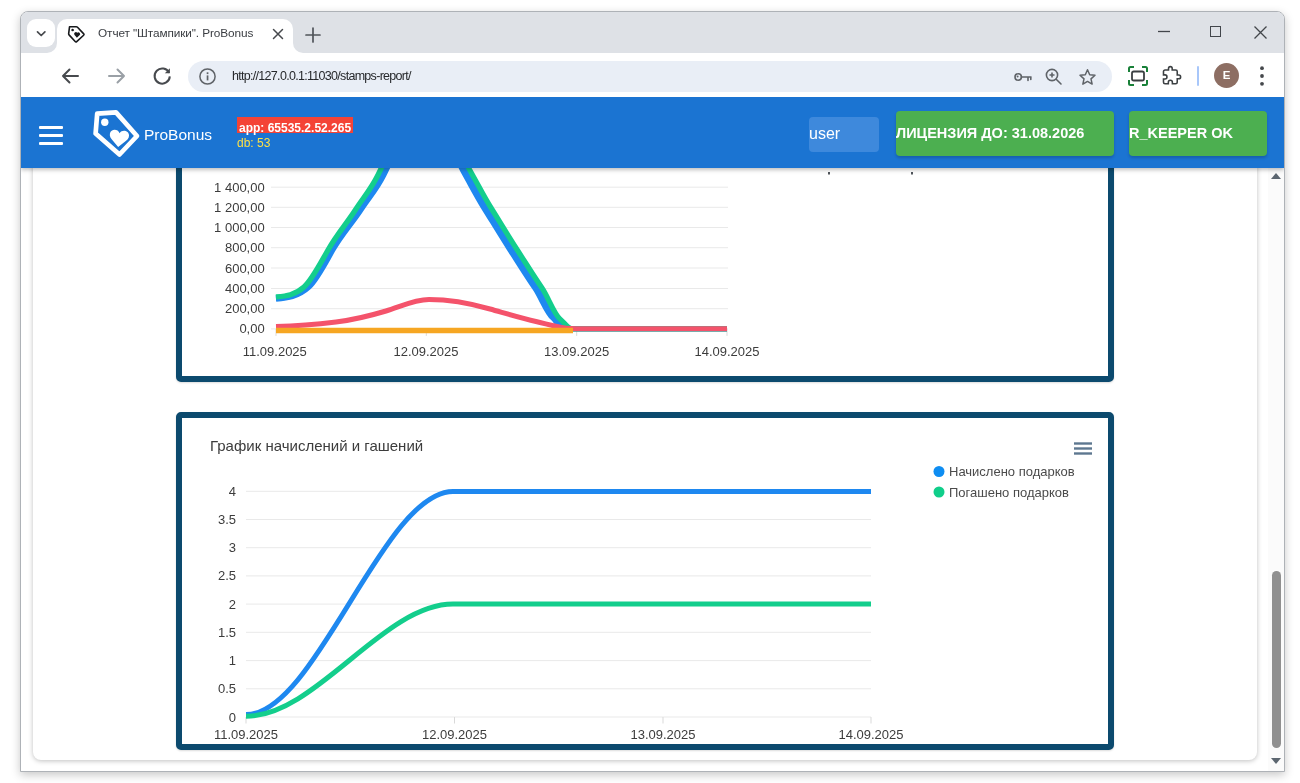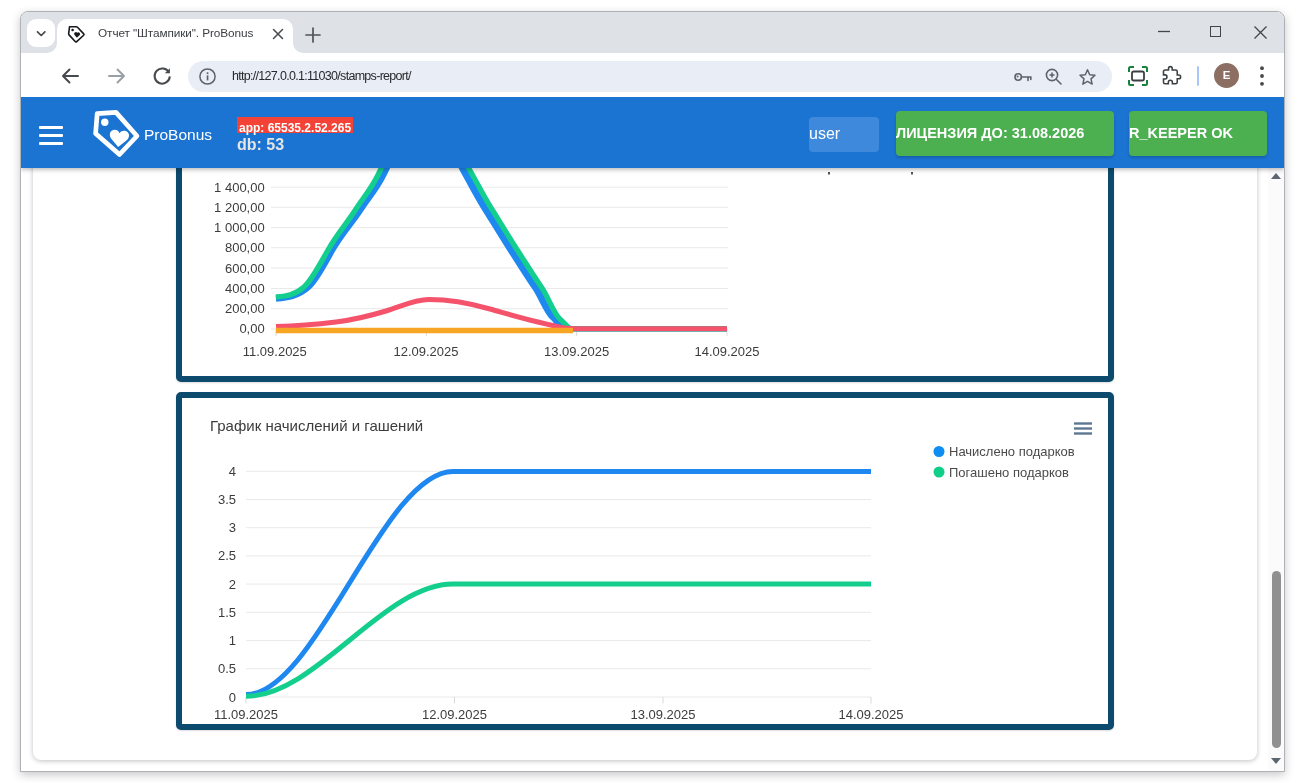--- a/index.html
+++ b/index.html
@@ -10,27 +10,27 @@
 .abs{position:absolute}
 #chev{position:absolute;left:6px;top:7px;width:28px;height:28px;background:#fff;border-radius:9px;z-index:3}
 #tab{position:absolute;left:36px;top:7px;width:236px;height:34px;background:#fff;border-radius:10px 10px 0 0}
 #tabtitle{position:absolute;left:41px;top:7px;font-size:11.8px;color:#3a3d42;white-space:nowrap;letter-spacing:-0.1px}
 #pill{position:absolute;left:167px;top:8px;width:924px;height:31px;background:#e9eef6;border-radius:16px}
 #url{position:absolute;left:44px;top:0;line-height:30px;font-size:12.5px;letter-spacing:-0.7px;color:#26282b;white-space:nowrap}
 #appbar{position:absolute;left:0;top:0;width:1263px;height:70.5px;background:#1b74d2;z-index:5;box-shadow:0 2px 4px rgba(0,0,0,.25)}
 .hbar{position:absolute;left:18px;width:24px;height:3.4px;background:#fff;border-radius:1px}
 #probonus{position:absolute;left:123px;top:28.5px;font-size:15.5px;color:#fff}
 #badge{position:absolute;left:216px;top:20px;height:15.5px;background:#f44336;color:#ffffff;font-size:12px;font-weight:bold;line-height:15.5px;padding:4px 2px}
-#db{position:absolute;left:216px;top:38.5px;color:#e5e5e5;font-size:16px;font-weight:bold}
+#db{position:absolute;left:216px;top:38.5px;color:#fde047;font-size:12px;font-weight:normal}
 #userbtn{position:absolute;left:788px;top:20px;width:70px;height:35px;background:#3e89dc;border-radius:4px;color:#fff;font-size:16px;line-height:34px}
 .gbtn{position:absolute;top:14px;height:45px;background:#4caf50;border-radius:4px;color:#fff;font-size:14.5px;font-weight:bold;text-align:left;line-height:45px;box-shadow:0 2px 3px rgba(0,0,0,.18)}
 #panel{position:absolute;left:12px;top:8px;width:1224px;height:655px;background:#fff;border-radius:8px;box-shadow:0 1px 5px rgba(0,0,0,.25)}
 .card{position:absolute;left:155px;width:938px;background:#fff;border:6px solid #0c4a6e;border-radius:5px;box-shadow:0 1px 2px rgba(0,0,0,.14)}
 #card1{top:30px;height:255px}
-#card2{top:295px;height:338px}
+#card2{top:315px;height:338px}
 #sbar{position:absolute;left:1246.5px;top:70px;width:16.5px;height:604px;background:#fbfbfb}
 #sthumb{position:absolute;left:4px;top:404px;width:9px;height:177px;background:#909090;border-radius:4.5px}
 .tri-up{width:0;height:0;border-left:5px solid transparent;border-right:5px solid transparent;border-bottom:6px solid #5c6670;position:absolute;left:3px}
 .tri-dn{width:0;height:0;border-left:5px solid transparent;border-right:5px solid transparent;border-top:6px solid #5c6670;position:absolute;left:3px}
 svg{display:block}
 </style></head>
 <body>
 <div id="win">
   <div id="tabstrip">
     <div id="chev">

